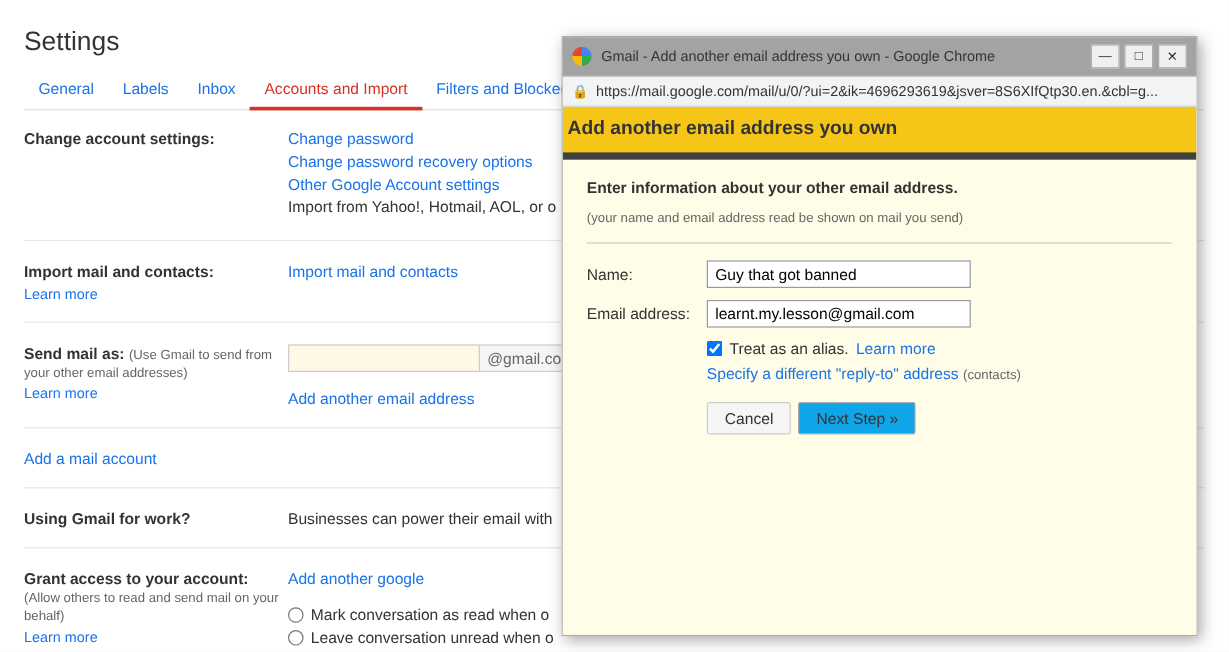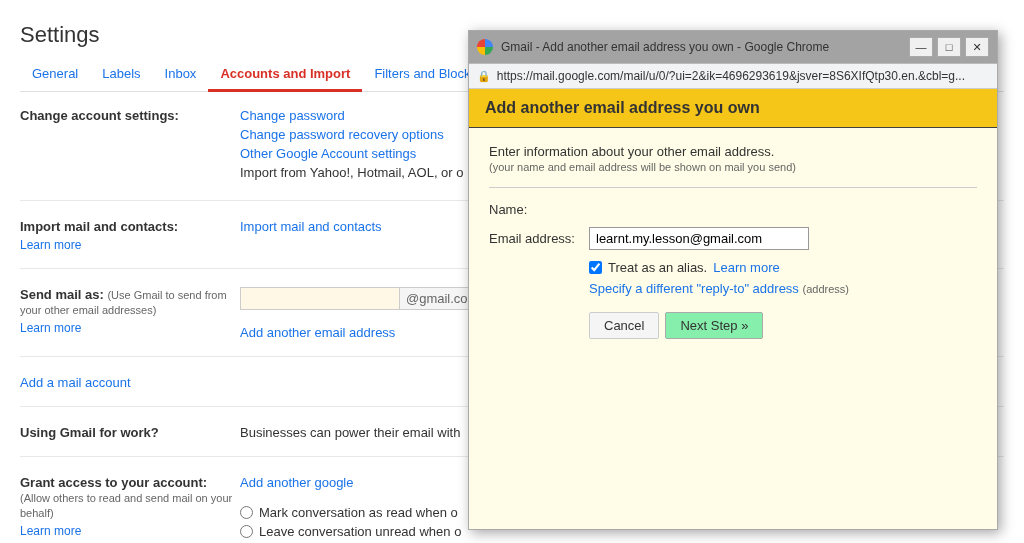--- a/index.html
+++ b/index.html
@@ -44,21 +44,21 @@
       color: #1a73e8;
       cursor: pointer;
       text-decoration: none;
       border-bottom: 3px solid transparent;
       margin-bottom: -1px;
     }
 
     .tab-item.active {
       color: #d93025;
       border-bottom: 3px solid #d93025;
-      font-weight: bold;
+      font-weight: normal;
     }
 
     .settings-content {
       padding: 16px 20px;
       overflow: hidden;
     }
 
     .settings-section {
       display: flex;
       margin-bottom: 18px;
@@ -212,36 +212,36 @@
 
     
     .dialog-content {
       background: #fffde7;
       flex: 1;
       overflow-y: auto;
     }
 
     .dialog-header {
       background: #f5c518;
-      padding: 10px 16px;
+      padding: 10px 4px;
       font-size: 16px;
       font-weight: bold;
       color: #333;
-      border-bottom: 1px solid #404040;
+      border-bottom: 6px solid #404040;
     }
 
     .dialog-body {
       padding: 16px 20px;
     }
 
     .dialog-subtitle {
       font-size: 13px;
-      font-weight: normal;
-      color: #333;
-      margin-bottom: 2px;
+      font-weight: bold;
+      color: #333;
+      margin-bottom: 12px;
     }
 
     .dialog-subtitle-sub {
       font-size: 11px;
       color: #666;
       margin-bottom: 14px;
     }
 
     .dialog-separator {
       border: none;
@@ -319,21 +319,21 @@
       background: #f5f5f5;
       cursor: pointer;
       color: #333;
       border-radius: 2px;
     }
 
     .btn-next {
       padding: 5px 14px;
       font-size: 13px;
       border: 1px solid #aaa;
-      background: #86efac;
+      background: #0ea5e9;
       cursor: pointer;
       color: #333;
       border-radius: 2px;
     }
 
     .google-logo-m {
       display: inline-block;
       width: 16px;
       height: 16px;
       border-radius: 50%;
@@ -451,43 +451,44 @@
       <span class="lock-icon">🔒</span>
       <span class="address-text">https://mail.google.com/mail/u/0/?ui=2&amp;ik=4696293619&amp;jsver=8S6XIfQtp30.en.&amp;cbl=g...</span>
     </div>
 
     <div class="dialog-content">
 
       <div class="dialog-header">Add another email address you own</div>
 
       <div class="dialog-body">
         <div class="dialog-subtitle">Enter information about your other email address.</div>
-        <div class="dialog-subtitle-sub">(your name and email address will be shown on mail you send)</div>
+        <div class="dialog-subtitle-sub">(your name and email address read be shown on mail you send)</div>
 
         <hr class="dialog-separator">
 
         <div class="form-row">
           <label class="form-label">Name:</label>
+          <input class="form-input" type="text" value="Guy that got banned" style="">
         </div>
 
         <div class="form-row">
           <label class="form-label">Email address:</label>
           <input class="form-input" type="text" value="learnt.my.lesson@gmail.com" style="">
         </div>
 
         <div class="alias-row">
           <input type="checkbox" checked="" style="">
           <span>Treat as an alias.</span>
           <a class="alias-link">Learn more</a>
         </div>
 
         <div class="reply-to-row">
           <a class="reply-to-link">Specify a different "reply-to" address</a>
           <span class="optional-text"> </span>
-          <span class="optional-text">(address)</span>
+          <span class="optional-text">(contacts)</span>
         </div>
 
         <div class="dialog-buttons">
           <button class="btn-cancel">Cancel</button>
           <button class="btn-next">Next Step »</button>
         </div>
       </div>
     </div>
 
   </div>

